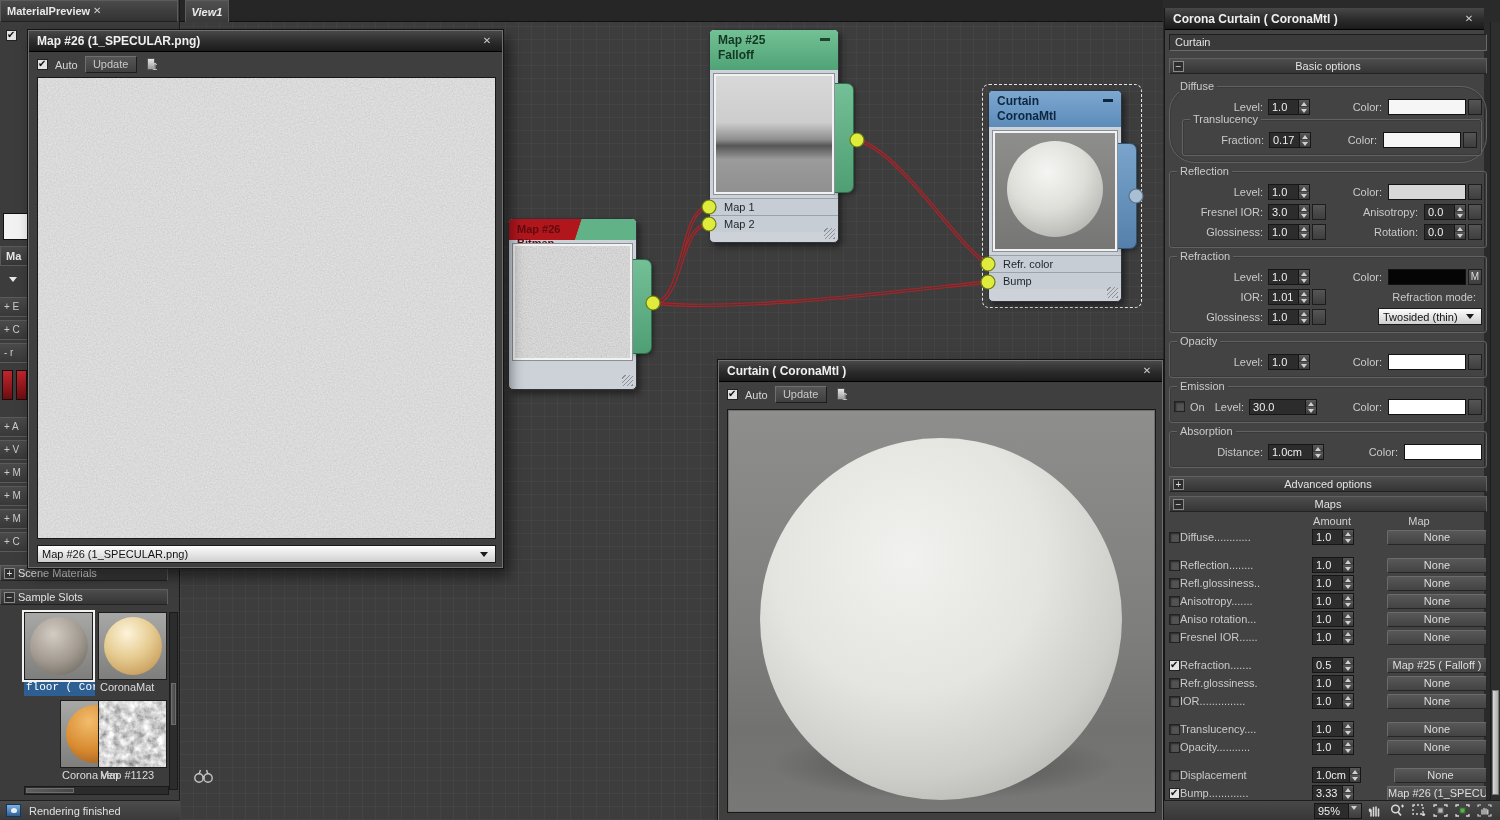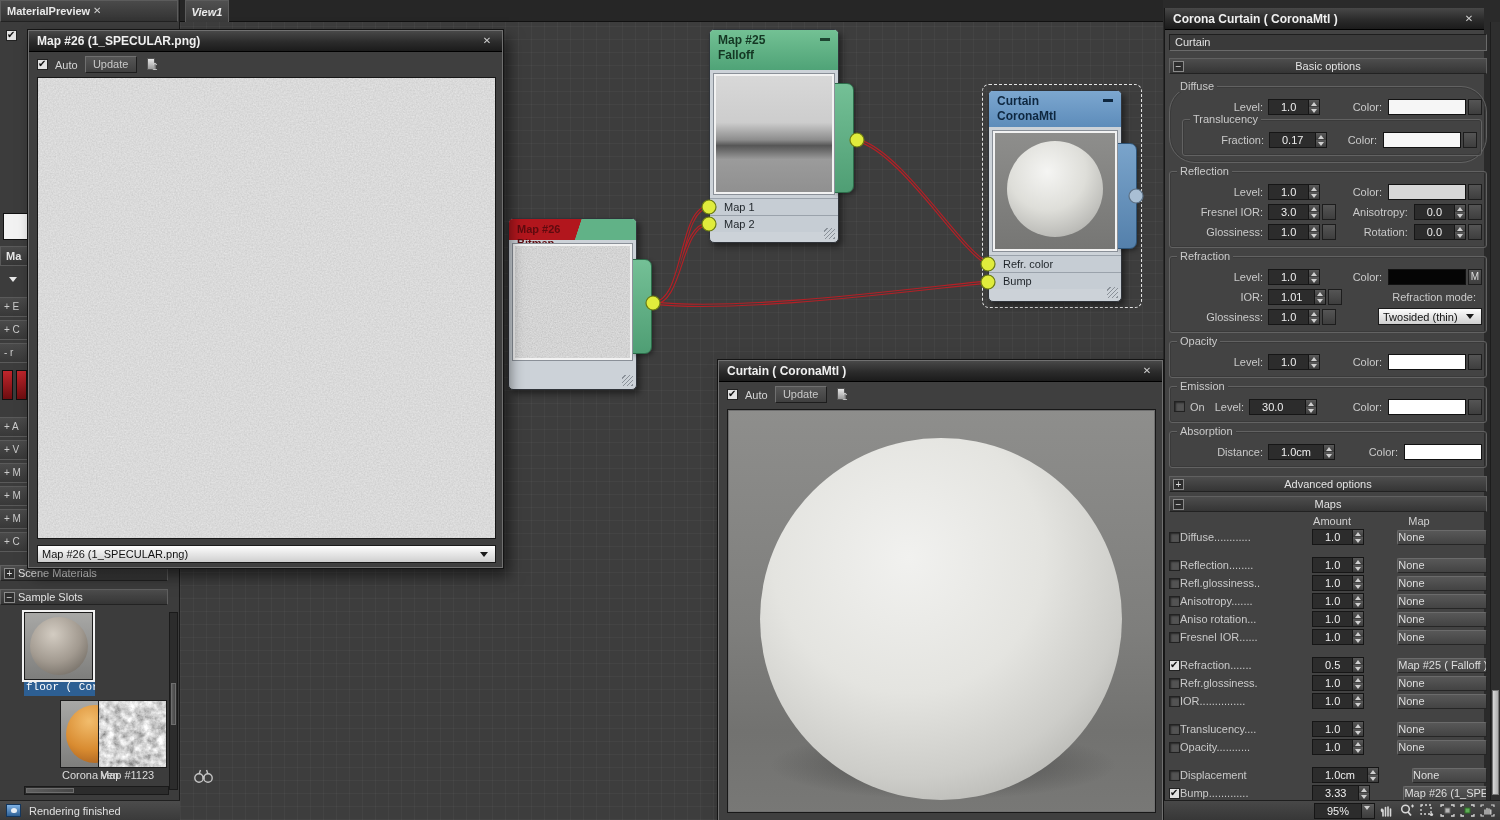--- a/index.html
+++ b/index.html
@@ -15,21 +15,21 @@
   .xbtn { width:14px; height:14px; color:#cfcfcf; font-size:10px; line-height:14px; text-align:center; font-weight:bold; }
   .xbtn::after { content:"✕"; }
   .cb { width:11px; height:11px; background:#535353; border:1px solid #222; box-shadow:inset 1px 1px 2px rgba(0,0,0,.55);
     display:inline-block; flex:0 0 11px; position:relative; }
   .cb.ck { background:#e2e2e2; box-shadow:none; }
   .cb.ck::after { content:"✔"; position:absolute; left:0px; top:-2px; color:#101010; font-size:10px; }
   .btn { background:linear-gradient(#565656,#3f3f3f); border:1px solid #1d1d1d; border-top-color:#6f6f6f; border-left-color:#6f6f6f;
     color:#d8d8d8; text-align:center; font-size:11px; }
   .spin { display:inline-flex; height:16px; align-items:stretch; }
   .spin .val { background:#2c2c2c; border:1px solid #161616; border-right:0; color:#efefef; font-size:11px;
-    padding:0 12px; min-width:30px; display:flex; align-items:center; }
+    padding:0 3px; min-width:30px; display:flex; align-items:center; }
   .spin .ar { width:12px; display:flex; flex-direction:column; border:1px solid #161616; }
   .spin .ar i { flex:1; background:linear-gradient(#5a5a5a,#3c3c3c); position:relative; }
   .spin .ar i.up::after { content:""; position:absolute; left:2px; top:2px;
     border-left:3px solid transparent; border-right:3px solid transparent; border-bottom:4px solid #cfcfcf; }
   .spin .ar i.dn::after { content:""; position:absolute; left:2px; top:2px;
     border-left:3px solid transparent; border-right:3px solid transparent; border-top:4px solid #cfcfcf; }
   .swatch { height:16px; border:1px solid #121212; }
   .sidebtn { width:14px; height:16px; background:linear-gradient(#555,#3e3e3e); border:1px solid #1d1d1d; margin-left:2px;
     color:#ddd; font-size:10px; line-height:14px; text-align:center; }
   .rollhead { height:16px; background:linear-gradient(#4d4d4d,#353535); border:1px solid #606060; border-bottom-color:#222;
@@ -105,21 +105,21 @@
   
   #rightpanel { left:1164px; top:8px; width:320px; height:820px; background:#434343; border-left:1px solid #181818; }
   #rp-name { left:4px; top:26px; width:318px; height:17px; background:#3a3a3a; border:1px solid #1e1e1e;
     border-bottom-color:#6a6a6a; border-right-color:#6a6a6a; color:#e2e2e2; padding:1px 5px; }
   #rp-body { left:4px; top:50px; width:318px; height:750px; overflow:hidden; }
   .mrow { display:flex; align-items:center; height:16px; margin-top:2px; gap:0; }
   .mrow.gap { margin-top:12px; }
   .mlabel { flex:0 0 132px; color:#c9c9c9; white-space:nowrap; overflow:hidden; }
   .mapbtn { flex:1; height:15px; background:linear-gradient(#585858,#434343); border:1px solid #6b6b6b;
     border-bottom-color:#262626; border-right-color:#262626; border-radius:2px; color:#dedede;
-    text-align:left; line-height:13px; white-space:nowrap; overflow:hidden; font-size:11px;margin-left:33px; }
+    text-align:center; line-height:13px; white-space:nowrap; overflow:hidden; font-size:11px;margin-left:33px; }
   #maps-headers { display:flex; color:#d0d0d0; margin-top:3px; }
   #statusbar-right { left:1164px; top:800px; width:336px; height:20px; background:linear-gradient(#484848,#373737);
     border-top:1px solid #1e1e1e; display:flex; align-items:center; gap:3px; padding:0 4px 0 150px; }
   .navicon { width:19px; height:16px; display:flex; align-items:center; justify-content:center; }
   #rp-scroll { left:1490px; top:22px; width:10px; height:778px; background:#2e2e2e; border-left:1px solid #1c1c1c; }
   #rp-scroll .thumb { position:absolute; left:1px; width:7px; background:linear-gradient(90deg,#d8d8d8,#adadad); border:1px solid #777; }
 </style>
 </head>
 <body>
 
@@ -264,20 +264,26 @@
       <span class="pm">−</span>
       <span class="rl" style="text-align:left;">Sample Slots</span>
     </div>
 
     
     <div class="slotcell" style="left:24px; top:612px;font-family:Liberation Mono, monospace;">
       <div class="slotimg sel">
         <div class="sphere" style="left:5px; top:4px; width:58px; height:58px; background:radial-gradient(circle at 40% 30%, #d3ccc2, #a29a90 52%, #746e66 85%, #5f5a54);"></div>
       </div>
       <div class="slotlabel sel">floor ( Cor...</div>
+    </div>
+    <div class="slotcell" style="left:98px; top:612px;">
+      <div class="slotimg">
+        <div class="sphere" style="left:5px; top:4px; width:58px; height:58px; background:radial-gradient(circle at 40% 28%, #fdf4da, #e6cc92 45%, #cba362 78%, #a6813f);"></div>
+      </div>
+      <div class="slotlabel">CoronaMat</div>
     </div>
     <div class="slotcell" style="left:24px; top:700px;margin-left:36px;">
       <div class="slotimg">
         <div class="sphere" style="left:5px; top:4px; width:58px; height:58px; background:radial-gradient(circle at 40% 28%, #f2bd6d, #d98c31 52%, #a96220 85%, #8a4e18);"></div>
       </div>
       <div class="slotlabel">Corona ven</div>
     </div>
     <div class="slotcell" style="left:98px; top:700px;">
       <div class="slotimg">
         <svg width="69" height="68">

